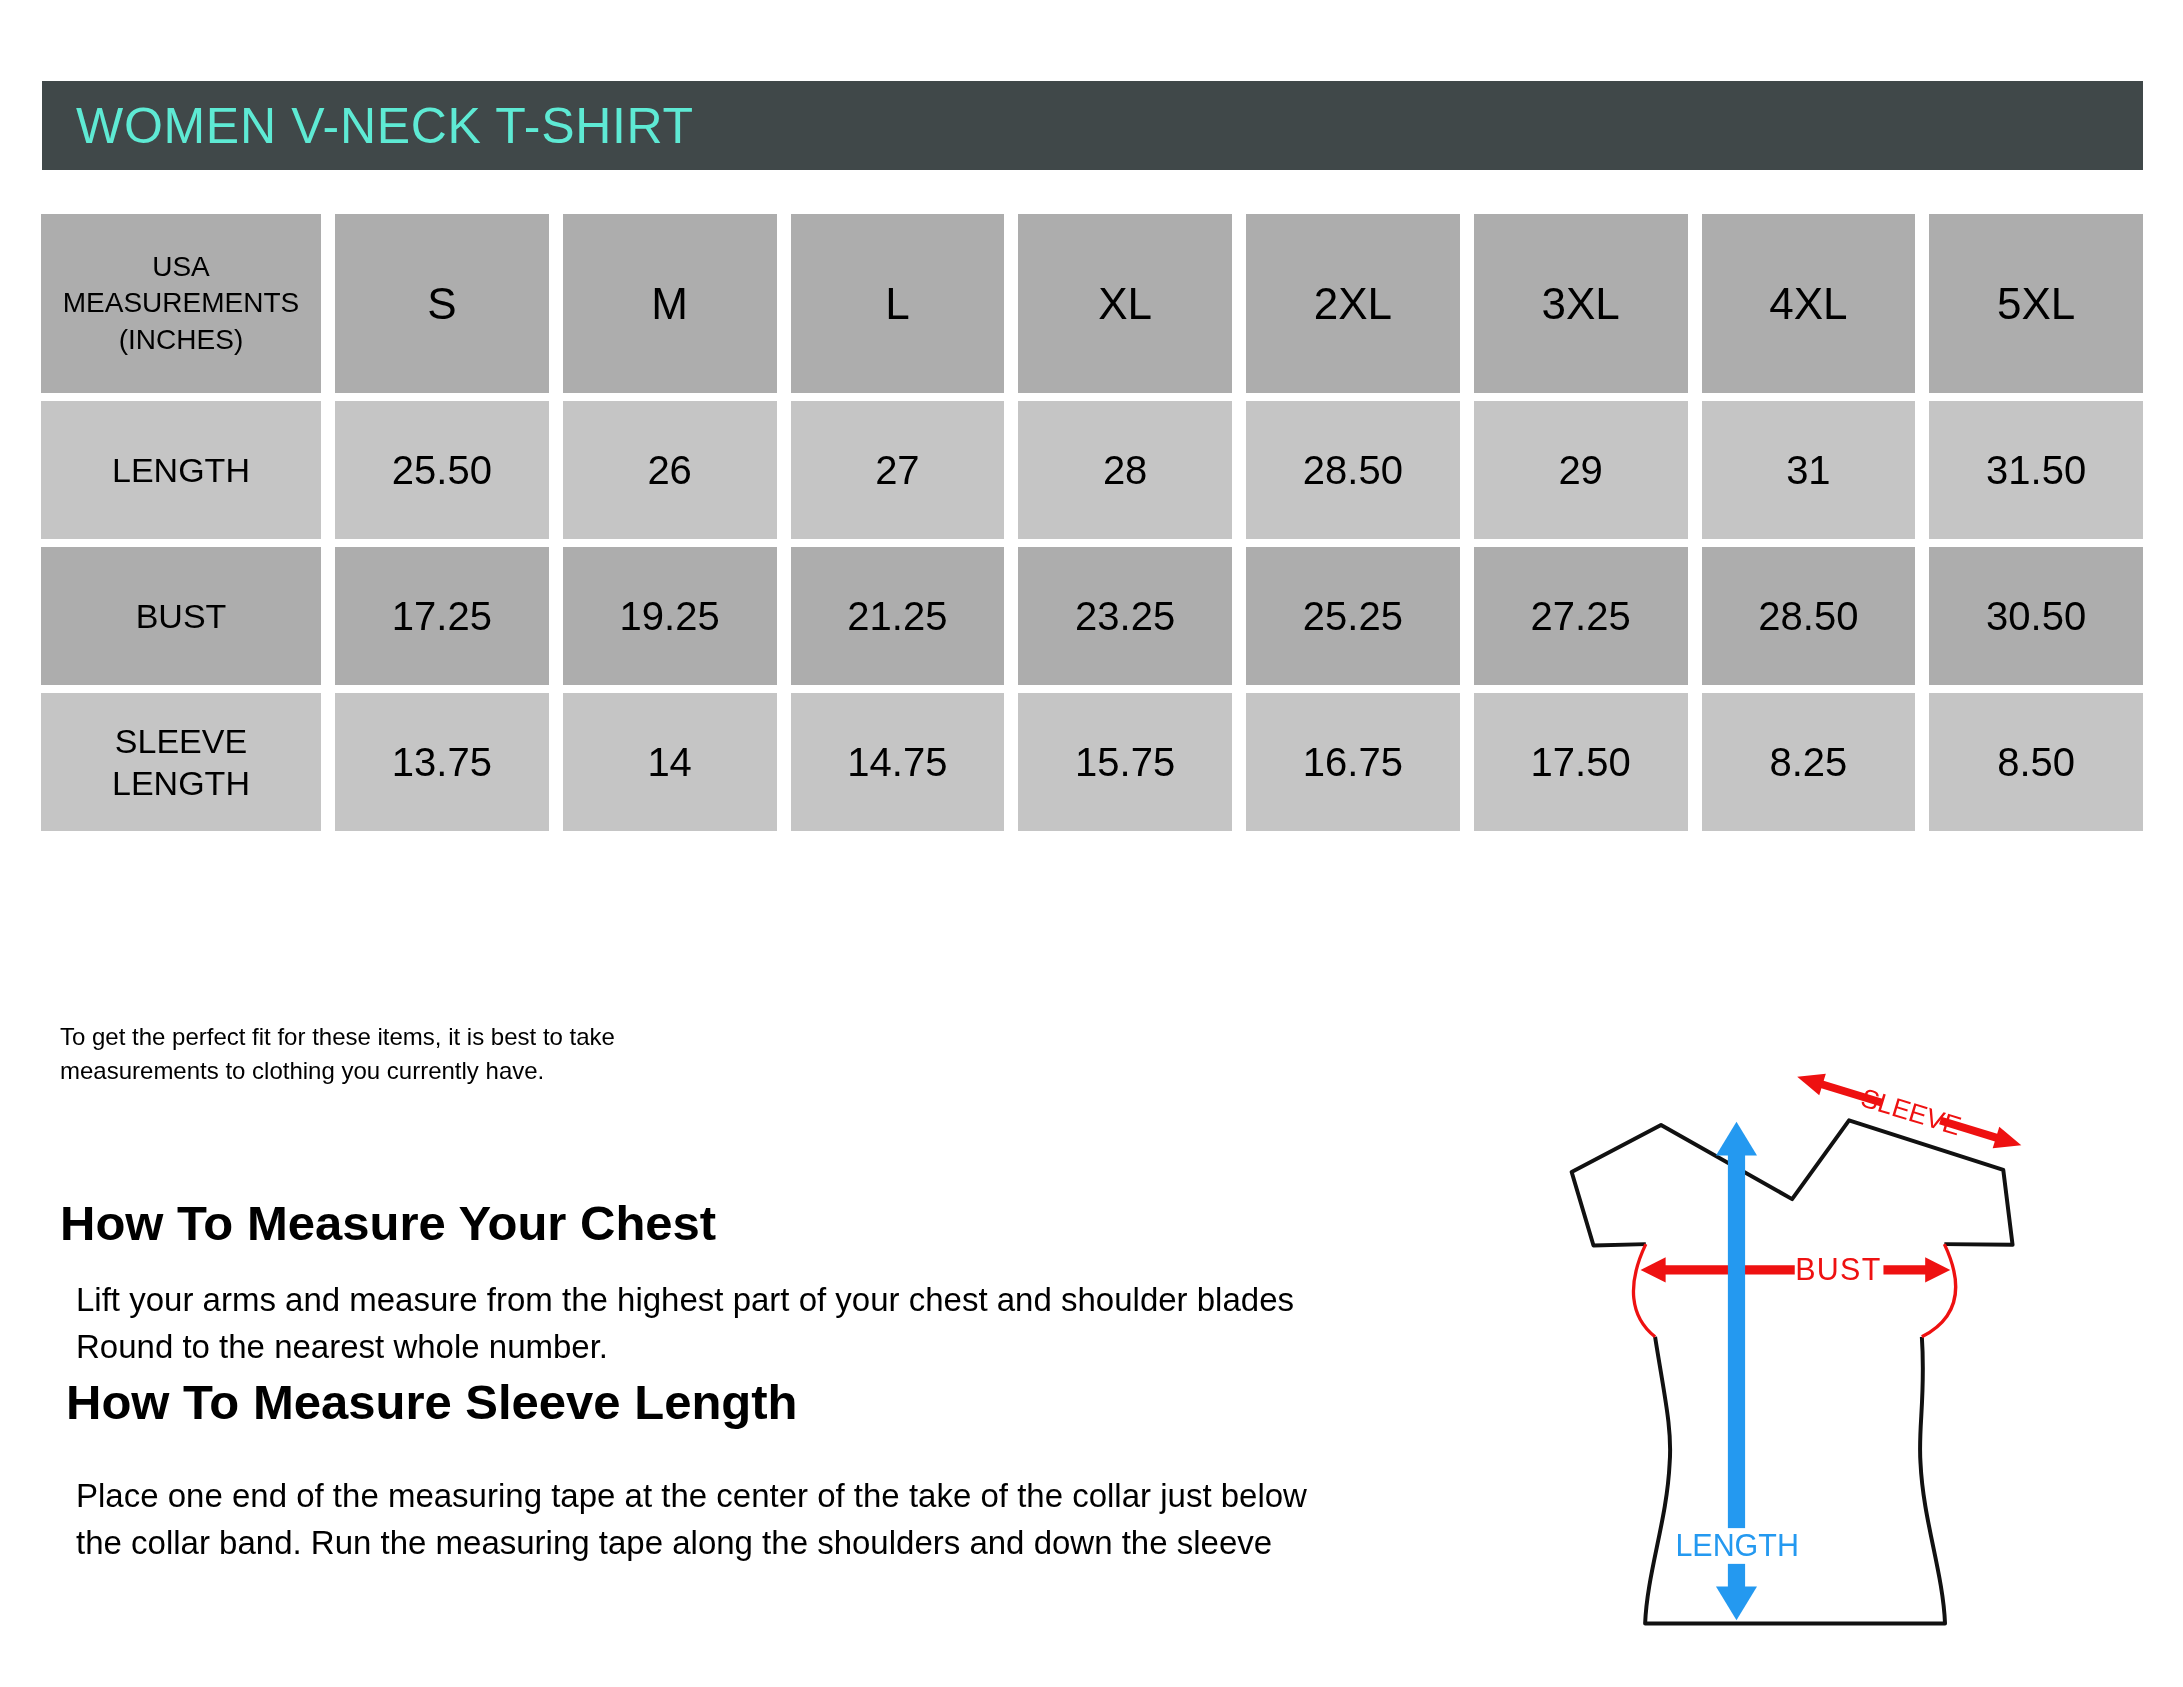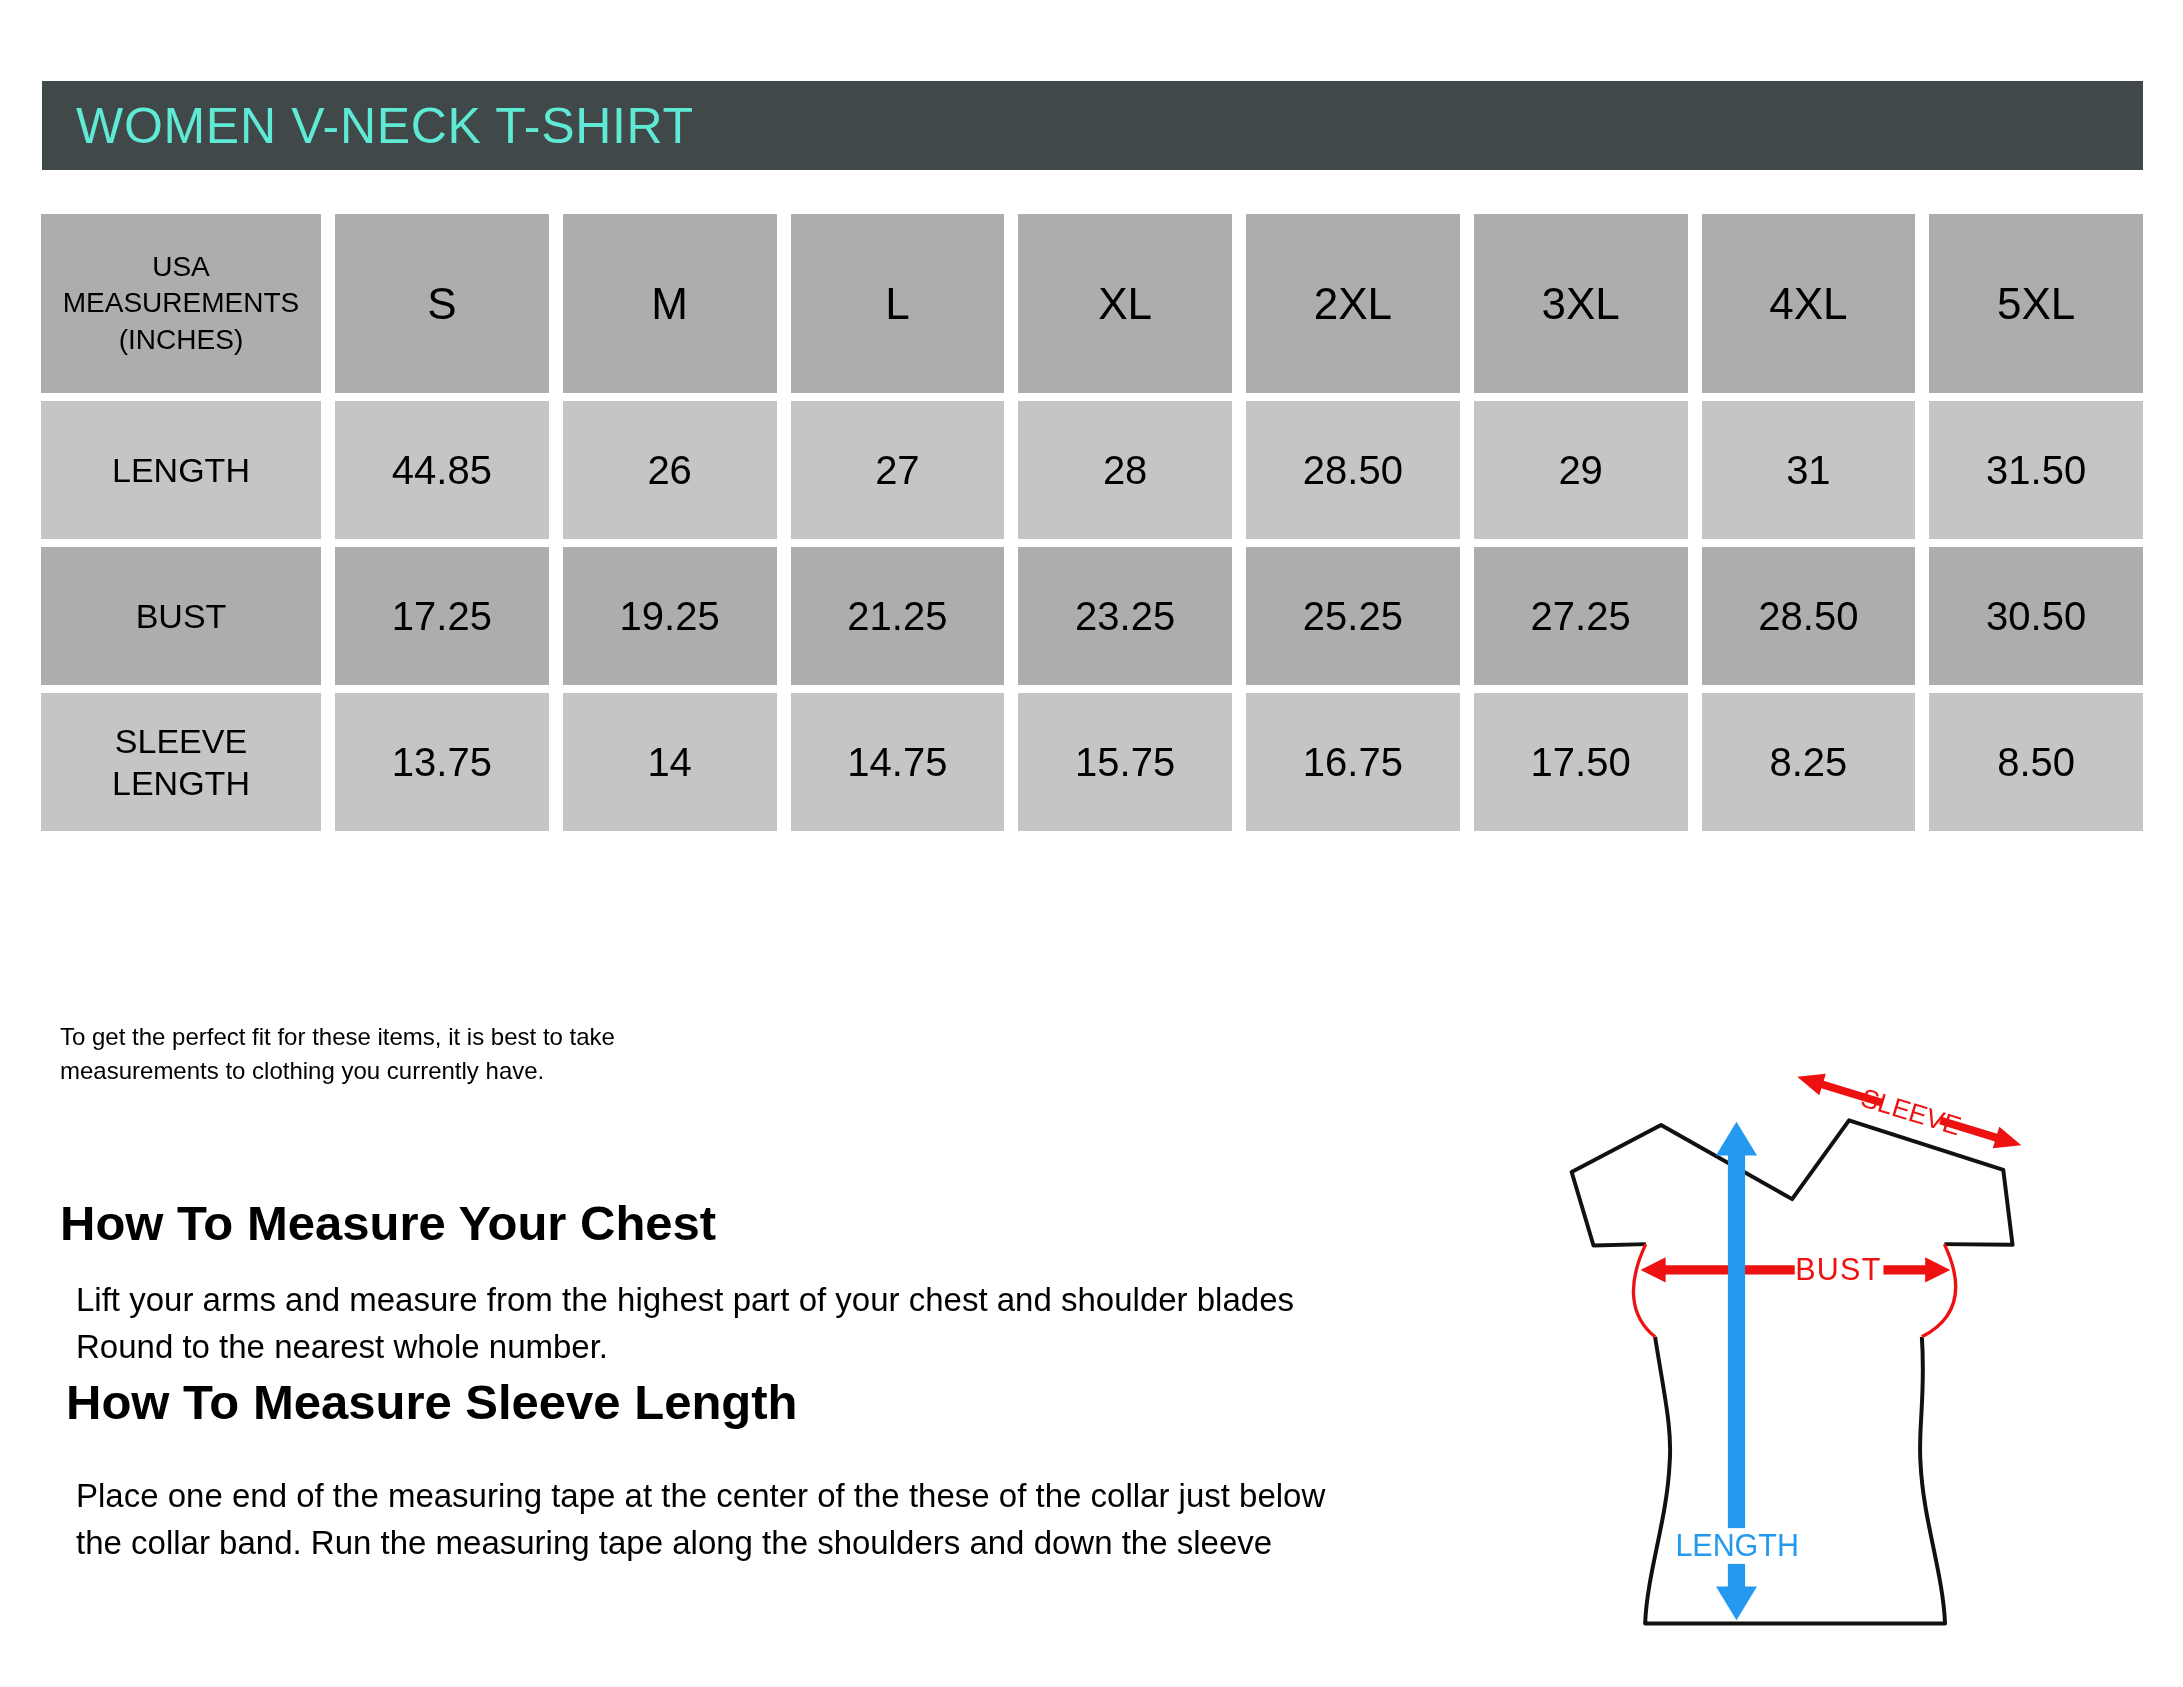--- a/index.html
+++ b/index.html
@@ -96,21 +96,21 @@
     <td class="shade-dark size-cell">XL</td>
     <td class="shade-dark size-cell">2XL</td>
     <td class="shade-dark size-cell">3XL</td>
     <td class="shade-dark size-cell">4XL</td>
     <td class="shade-dark size-cell">5XL</td>
   </tr>
   <tr class="data-row">
     <td class="shade-light label-cell">
       <div class="label-inner">LENGTH</div>
     </td>
-    <td class="shade-light value-cell">44.85</td>
+    <td class="shade-light value-cell">25.50</td>
     <td class="shade-light value-cell">26</td>
     <td class="shade-light value-cell">27</td>
     <td class="shade-light value-cell">28</td>
     <td class="shade-light value-cell">28.50</td>
     <td class="shade-light value-cell">29</td>
     <td class="shade-light value-cell">31</td>
     <td class="shade-light value-cell">31.50</td>
   </tr>
   <tr class="data-row">
     <td class="shade-dark label-cell">
@@ -147,21 +147,21 @@
 </div>
 
 <div class="section-heading heading-chest">How To Measure Your Chest</div>
 <div class="section-para para-chest">
   <div class="text-line">Lift your arms and measure from the highest part of your chest and shoulder blades</div>
   <div class="text-line">Round to the nearest whole number.</div>
 </div>
 
 <div class="section-heading heading-sleeve">How To Measure Sleeve Length</div>
 <div class="section-para para-sleeve">
-  <div class="text-line">Place one end of the measuring tape at the center of the these of the collar just below</div>
+  <div class="text-line">Place one end of the measuring tape at the center of the take of the collar just below</div>
   <div class="text-line">the collar band. Run the measuring tape along the shoulders and down the sleeve</div>
 </div>
 
 <svg class="diagram" viewBox="0 0 1000 1000">
 
   <path d="M 187 331 L 108 333 L 75 222 L 210 151 L 408 263 L 494 144 L 727 219 L 741 332 L 638 331" fill="none" stroke="#111111" stroke-width="6" stroke-linejoin="round"></path>
   <path d="M 604 471 C 610 560 598 610 602 662 C 606 748 636 828 639 904 L 186 904 C 189 828 219 748 223 662 C 227 610 215 560 201 471" fill="none" stroke="#111111" stroke-width="6" stroke-linejoin="round"></path>
 
   <path d="M 187 331 C 158 392 163 441 201 471" fill="none" stroke="#ee1111" stroke-width="5"></path>
   <path d="M 638 331 C 667 392 662 441 604 471" fill="none" stroke="#ee1111" stroke-width="5"></path>

